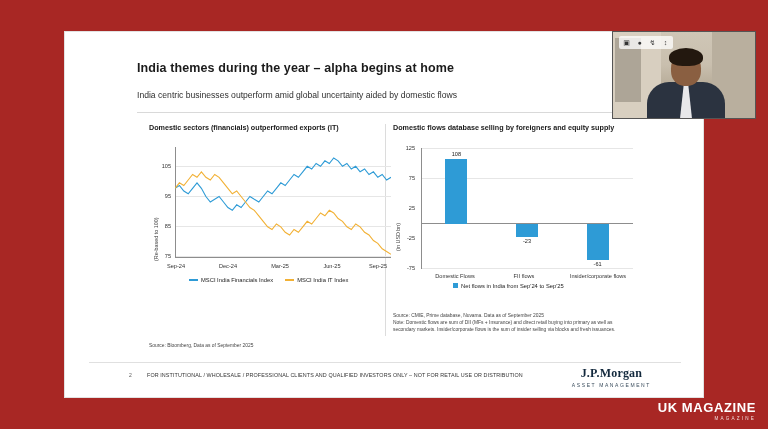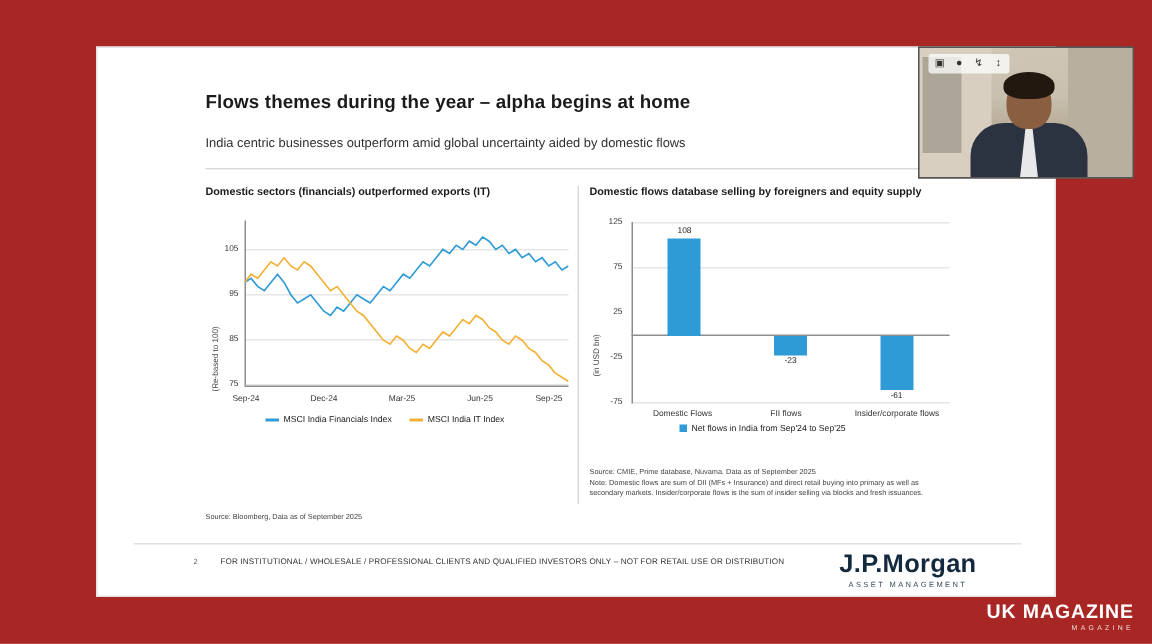--- a/index.html
+++ b/index.html
@@ -51,21 +51,21 @@
     width: 500px;
     height: 1px;
     background: #d9d9d9;
   }
   
   .panel {
     position: absolute;
     top: 92px;
     height: 240px;
   }
-  .panel-left  { left: 72px;  width: 246px; }
+  .panel-left  { left: 84px;  width: 246px; }
   .panel-right { left: 328px; width: 250px; }
   .panel-head {
     font-size: 7.2px;
     font-weight: bold;
     color: #1b1b1b;
     margin: 0 0 8px 0;
     line-height: 1.2;
   }
   .vdiv {
     position: absolute;
@@ -148,21 +148,21 @@
     color: #333;
     letter-spacing: .1px;
   }
   .jpm {
     position: absolute;
     right: 52px;
     top: 334px;
     text-align: center;
     color: #13293d;
   }
-  .jpm .name { font-size: 17px; font-family: Liberation Sans, sans-serif; font-weight: bold; letter-spacing: .2px;}
+  .jpm .name { font-size: 12px; font-family: Liberation Serif, serif; font-weight: bold; letter-spacing: .2px;}
   .jpm .am { font-size: 5px; letter-spacing: 1.6px; color: #3a4c5c; margin-top: 1px;}
   
   #webcam {
     position: absolute;
     left: 612px;
     top: 31px;
     width: 144px;
     height: 88px;
     background: #6d6256;
     overflow: hidden;
@@ -229,21 +229,21 @@
     color: #f0d9d8;
   }
 </style>
 </head>
 <body>
 
 <div id="stage">
 
   <div id="slide">
 
-    <div class="slide-title">Flows themes during the year – alpha begins at home</div>
+    <div class="slide-title">India themes during the year – alpha begins at home</div>
     <div class="slide-sub">India centric businesses outperform amid global uncertainty aided by domestic flows</div>
     <div class="rule"></div>
 
     <div class="vdiv"></div>
 
     <div class="panel panel-left">
       <div class="panel-head">Domestic sectors (financials) outperformed exports (IT)</div>
 
       <div class="chart-box" style="width:246px;height:160px;">
 

